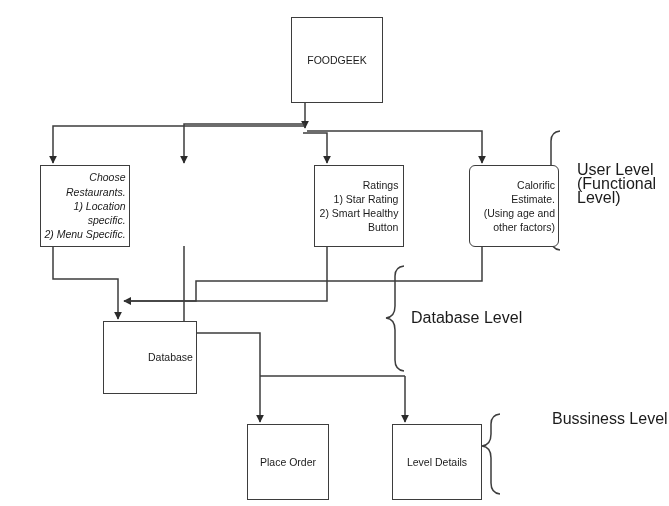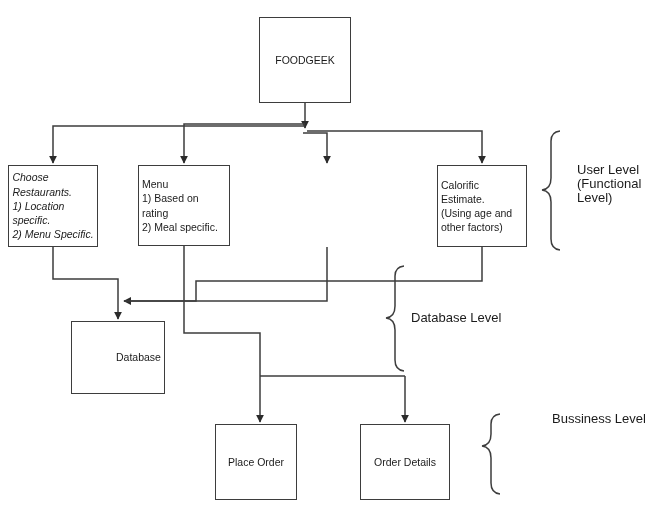--- a/index.html
+++ b/index.html
@@ -2,23 +2,23 @@
 <html><head>
 <meta charset="utf-8">
 <style>
   html,body{margin:0;padding:0;background:#ffffff;}
   body{width:669px;height:506px;overflow:hidden;
        font-family:"Liberation Sans","DejaVu Sans",sans-serif;color:#1c1c1c;}
   #stage{position:relative;width:669px;height:506px;background:#fff;}
   #wires{position:absolute;left:0;top:0;width:669px;height:506px;}
   .node{position:absolute;box-sizing:border-box;background:#ffffff;
         border:1.6px solid #3d3d3d;display:flex;align-items:center;
-        justify-content:center;text-align:left;}
+        justify-content:center;text-align:right;margin-left:32px;}
   .node .txt{font-size:10.5px;line-height:14.2px;color:#1b1b1b;padding:0 3px;}
-  .lvl{position:absolute;font-size:13px;line-height:14.2px;color:#1b1b1b;}
+  .lvl{position:absolute;font-size:16px;line-height:14.2px;color:#1b1b1b;}
 </style>
 </head>
 <body>
 
 <div id="stage">
 
   <svg id="wires" viewBox="0 0 669 506" xmlns="http://www.w3.org/2000/svg">
     <defs>
       <marker id="ah" viewBox="0 0 10 10" refX="9" refY="5" markerWidth="5.2" markerHeight="5.2" orient="auto-start-reverse">
         <path d="M 0 0 L 10 5 L 0 10 z" fill="#2b2b2b"></path>
@@ -59,39 +59,39 @@
   </svg>
 
   <div class="node" style="left:259px;top:17px;width:92px;height:86px;">
     <span class="txt">FOODGEEK</span>
   </div>
 
   <div class="node" style="left:8px;top:165px;width:90px;height:82px;font-style:italic;">
     <span class="txt">Choose<br>Restaurants.<br>1) Location<br>specific.<br>2) Menu Specific.</span>
   </div>
 
-  <div class="node" style="left:138px;top:165px;width:92px;height:81px;">
-    <span class="txt">Menu<br>1) Based on rating<br>2) Meal specific.</span>
+
+  <div class="node" style="left:282px;top:165px;width:90px;height:82px;">
+    <span class="txt">Ratings<br>1) Star Rating<br>2) Smart Healthy<br>Button</span>
   </div>
 
-
-  <div class="node" style="left:437px;top:165px;width:90px;height:82px;">
+  <div class="node" style="left:437px;top:165px;width:90px;height:82px;border-radius:6px;">
     <span class="txt">Calorific Estimate.<br>(Using age and<br>other factors)</span>
   </div>
 
   <div class="node" style="left:71px;top:321px;width:94px;height:73px;padding-left:41px;">
     <span class="txt">Database</span>
   </div>
 
   <div class="node" style="left:215px;top:424px;width:82px;height:76px;">
     <span class="txt">Place Order</span>
   </div>
 
   <div class="node" style="left:360px;top:424px;width:90px;height:76px;">
-    <span class="txt">Order Details</span>
+    <span class="txt">Level Details</span>
   </div>
 
   <div class="lvl" style="left:577px;top:163px;">User Level<br>(Functional<br>Level)</div>
 
   <div class="lvl" style="left:411px;top:311px;text-align:right;">Database Level</div>
 
   <div class="lvl" style="left:512px;top:412px;padding-left:40px;">Bussiness Level</div>
 
 </div>
 

